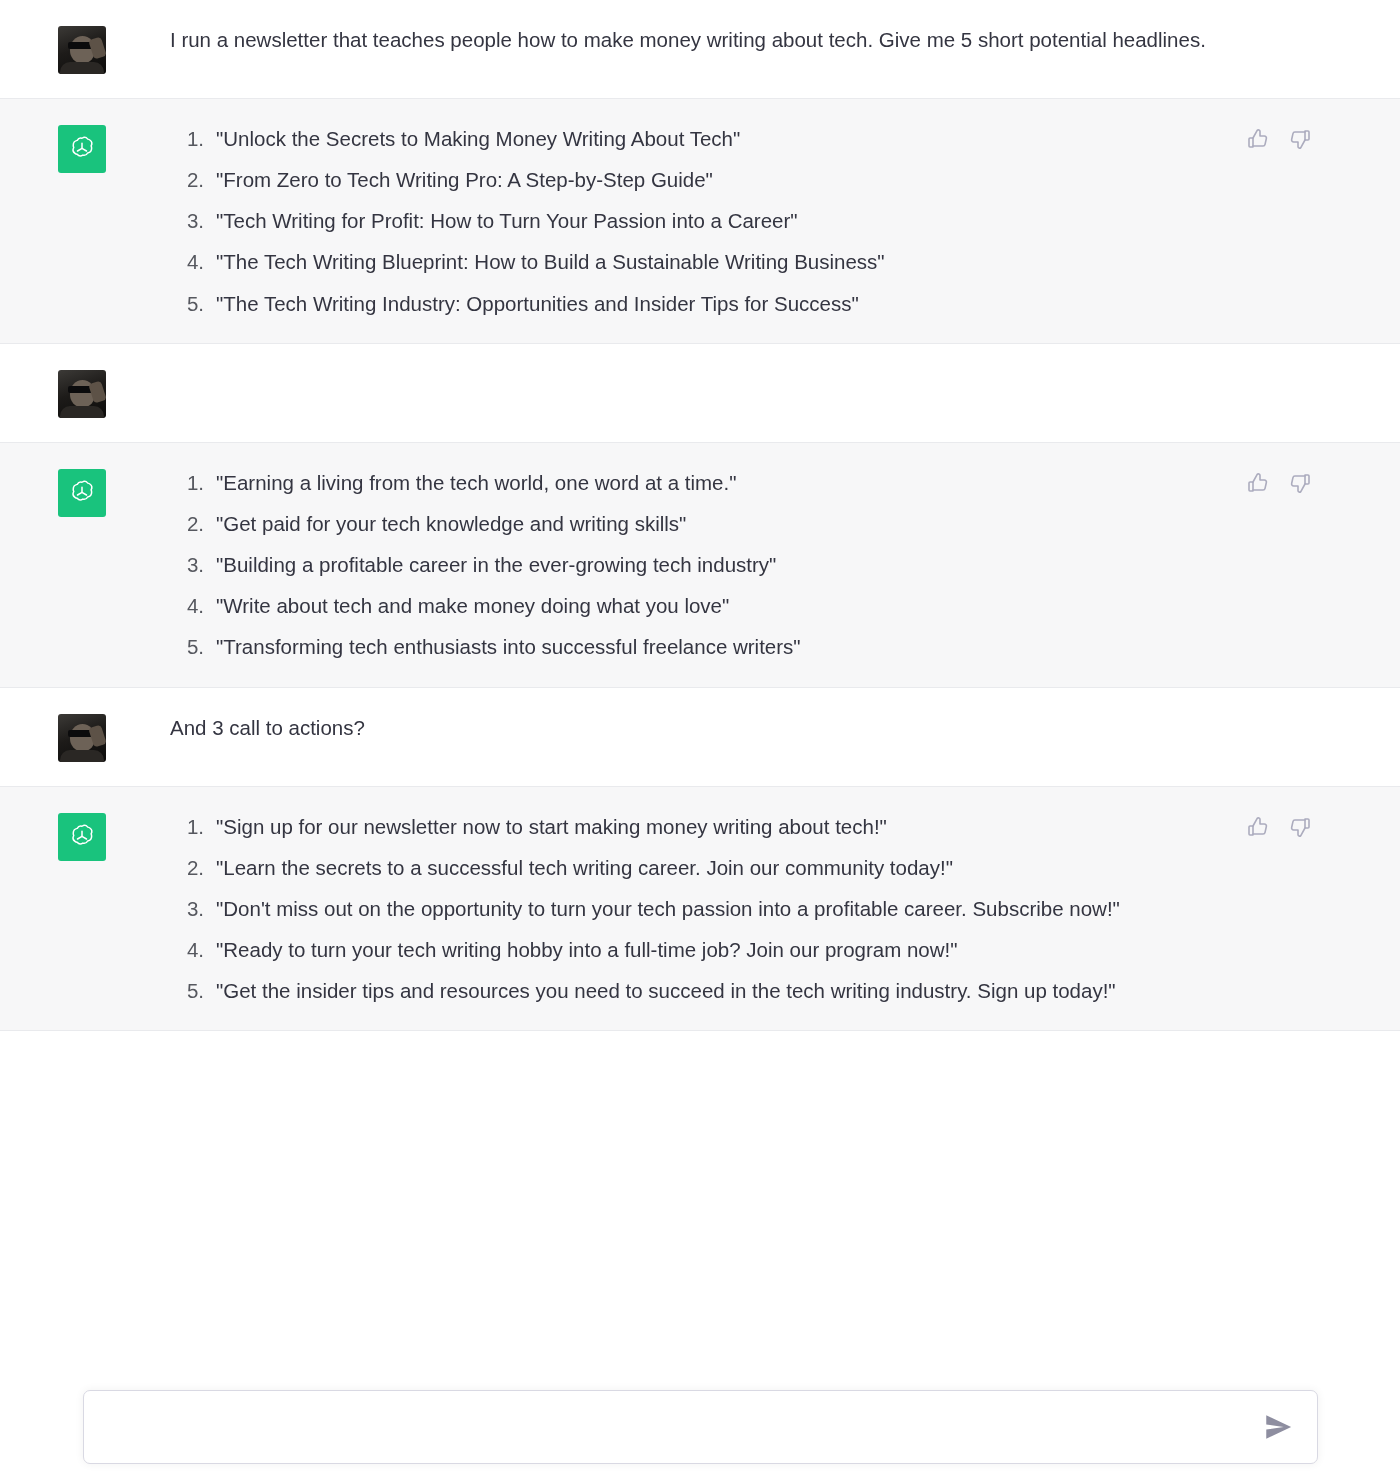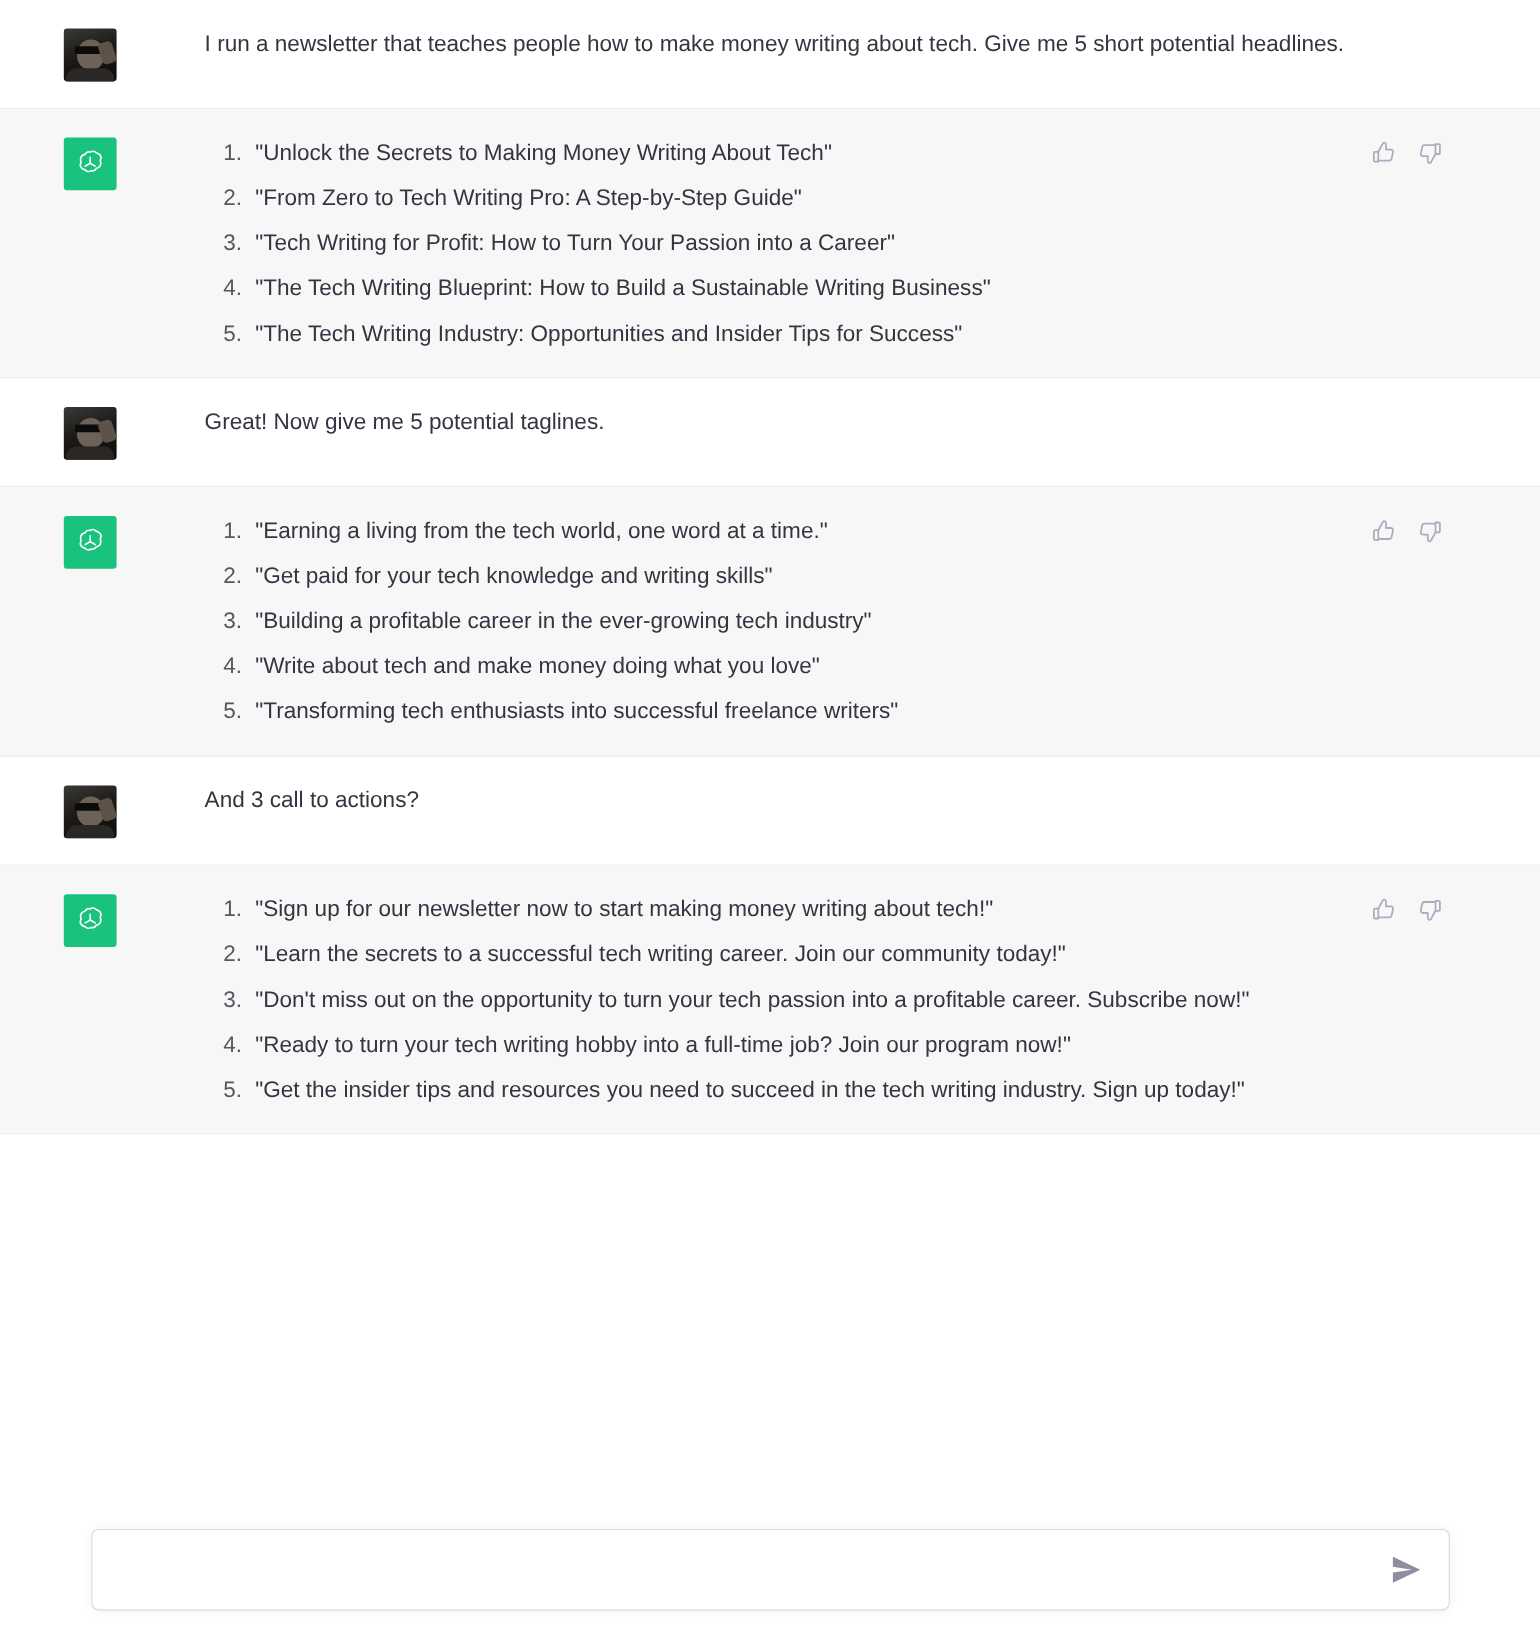--- a/index.html
+++ b/index.html
@@ -30,21 +30,20 @@
   }
   .turn.assistant {
     background: #f7f7f8;
   }
 
   .turn-inner {
     display: flex;
     align-items: flex-start;
     padding: 24px 0 24px 0;
     position: relative;
-    gap: 16px;
   }
 
   .avatar-wrap {
     width: 170px;
     flex: 0 0 170px;
     display: flex;
     justify-content: flex-end;
     padding-right: 64px;
     padding-top: 2px;
   }
@@ -276,23 +275,20 @@
   <div class="turn user">
     <div class="turn-inner">
       <div class="avatar-wrap">
         <div class="avatar user-av">
           <span class="face"></span>
           <span class="glasses"></span>
           <span class="hand"></span>
           <span class="shoulder"></span>
         </div>
       </div>
-      <div class="msg">
-        <p>Great! Now give me 5 potential taglines.</p>
-      </div>
     </div>
   </div>
 
   <div class="turn assistant">
     <div class="turn-inner">
       <div class="avatar-wrap">
         <div class="avatar bot-av">
           <svg width="30" height="30" viewBox="0 0 24 24" fill="none" stroke="#ffffff" stroke-width="1.2" stroke-linecap="round" stroke-linejoin="round">
             <path d="M12 3.4c1.5-1 3.5-.7 4.6.7.6.1 1.2.3 1.7.7 1.5 1.1 1.9 3.1 1 4.7.3.6.4 1.2.4 1.9 0 1.9-1.4 3.5-3.2 3.8-.7 1.4-2.3 2.1-3.8 1.7-1.5 1-3.5.7-4.6-.7-.6-.1-1.2-.3-1.7-.7-1.5-1.1-1.9-3.1-1-4.7-.3-.6-.4-1.2-.4-1.9 0-1.9 1.4-3.5 3.2-3.8.7-1.4 2.3-2.1 3.8-1.7z"></path>
             <path d="M12 7.3v4.2l3.6 2.1"></path>

